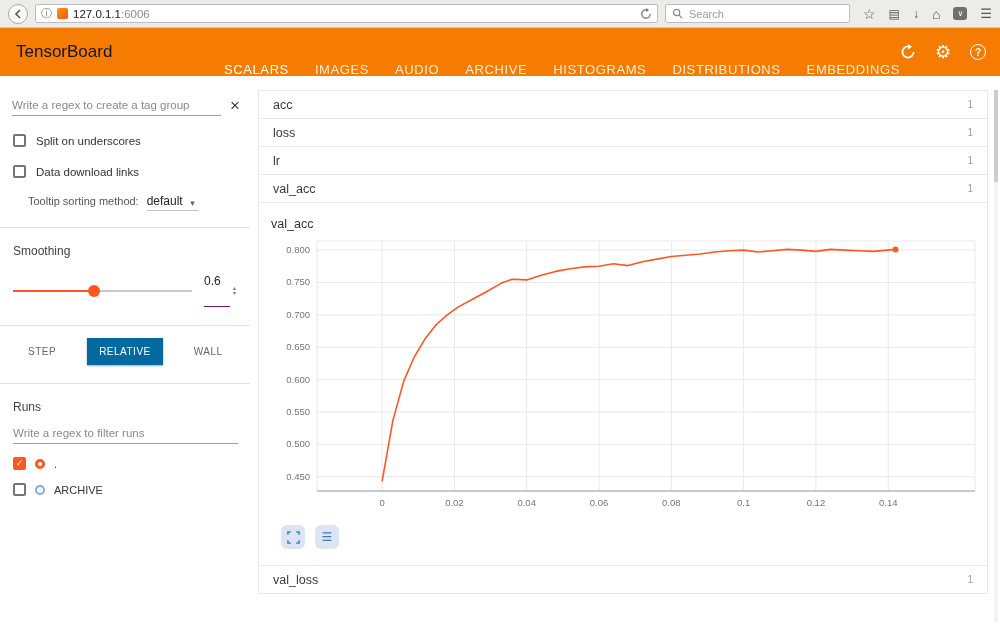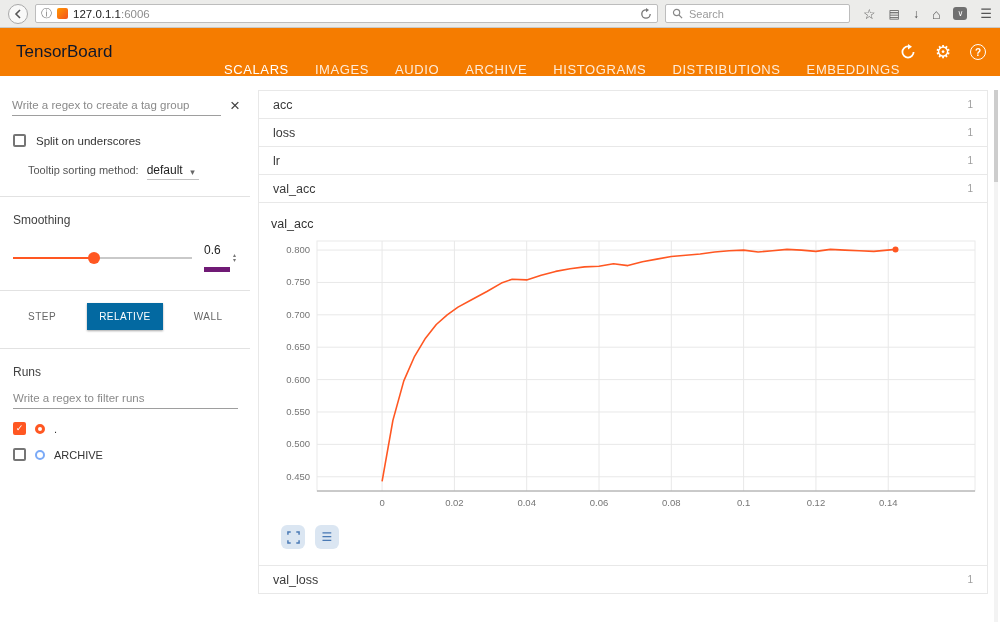--- a/index.html
+++ b/index.html
@@ -72,22 +72,22 @@
   .dropdown-val .caret { font-size:9px; color:#666; }
   .sb-divider { border:0; border-top:1px solid #e2e2e2; margin:0; }
   .sb-label { margin:16px 12px 0 13px; font-size:12px; color:#424242; }
   .slider-row { display:flex; align-items:center; gap:12px; margin:16px 14px 18px 13px; }
   .slider { position:relative; flex:1; height:13px; cursor:pointer; }
   .slider-track { position:absolute; left:0; right:0; top:6px; height:2px; background:#c9c9c9; }
   .slider-fill { position:absolute; left:0; top:6px; width:45%; height:2px; background:var(--c,#ff5722); }
   .slider-thumb { position:absolute; left:45%; top:1px; width:12px; height:12px; border-radius:50%;
     background:var(--c,#ff5722); margin-left:-6px; }
   .smooth-box { display:flex; align-items:center; gap:3px; }
-  .smooth-input { width:26px; border:none; outline:none; border-bottom:5px solid #701a75;
-    font-family:inherit; font-size:12px; color:#222; padding-bottom:10px; background:transparent; }
+  .smooth-input { width:26px; border:none; outline:none; border-bottom:1px solid #701a75;
+    font-family:inherit; font-size:12px; color:#222; padding-bottom:18px; background:transparent; }
   .spin-col { display:flex; flex-direction:column; font-size:6px; color:#777; line-height:5px; cursor:pointer; }
   .axis-btn-row { display:flex; gap:19px; margin:12px 12px 18px 16px; }
   .axis-btn { font-size:10px; letter-spacing:.5px; color:#666; padding:8px 12px; cursor:pointer;
     background:transparent; border:none; font-family:inherit; }
   .axis-btn.selected { background:#0369a1; color:#fff; box-shadow:0 1px 2px rgba(0,0,0,.35); }
   .runs-filter { display:block; margin:10px 12px 2px 13px; width:225px; }
   .run-row { display:flex; align-items:center; gap:9px; margin:13px 0 0 13px;
     font-size:11px; color:#333; cursor:pointer; }
   .run-ring { width:10px; height:10px; border-radius:50%; flex:none; border:2px solid var(--c,#999); }
   .run-ring.thick { border-width:3px; }
@@ -179,20 +179,24 @@
 
   <aside class="sidebar">
     <div class="sb-row-taginput">
       <input class="underline-input" placeholder="Write a regex to create a tag group" style="">
       <span class="close-x">×</span>
     </div>
 
     <div class="cb-row">
       <span class="cb"></span>
       <span>Split on underscores</span>
+    </div>
+    <div class="cb-row">
+      <span class="cb"></span>
+      <span>Data download links</span>
     </div>
 
     <div class="tooltip-row">
       <span>Tooltip sorting method:</span>
       <span class="dropdown-val">
         <span>default</span>
         <span class="caret">▾</span>
       </span>
     </div>
 

